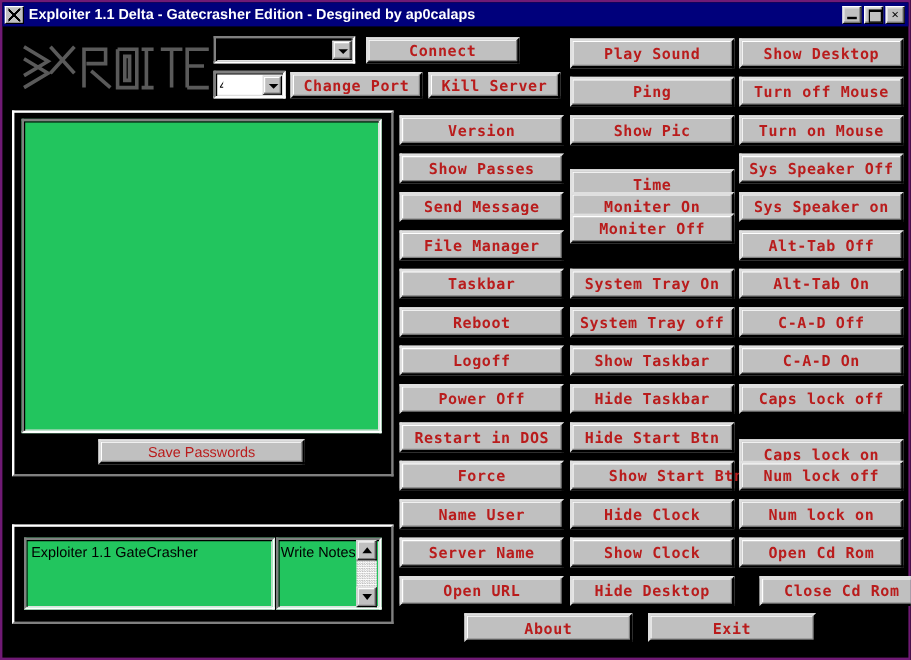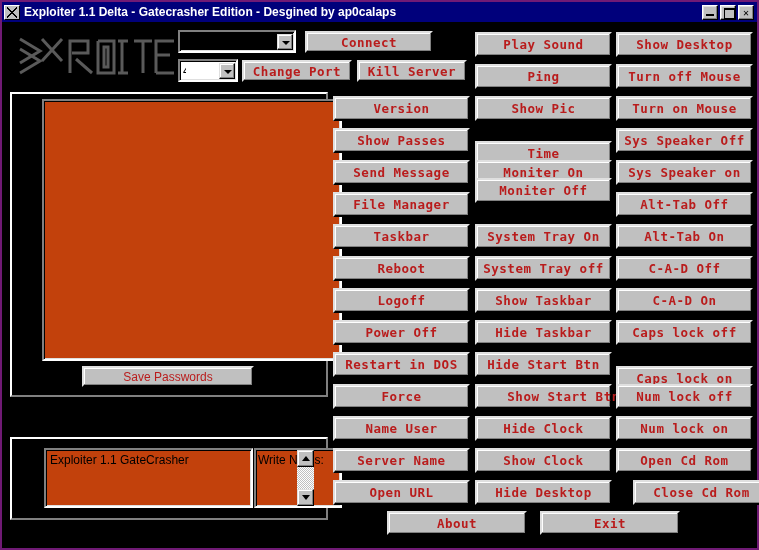--- a/index.html
+++ b/index.html
@@ -95,24 +95,23 @@
     border-left:4px solid transparent; border-right:4px solid transparent;
     border-top:4px solid #000;
   }
 
   
   .outerpanel{
     position:absolute; background:#000;
     border:2px solid; border-color:#fff #808080 #808080 #fff;
   }
   .sunken{
-    position:absolute; background:#c2410c;
+    position:absolute; background:#22c55e;
     border:2px solid; border-color:#808080 #fff #fff #808080;
     box-shadow: inset 1px 1px 0 #000, inset -1px -1px 0 #dfdfdf;
-    margin-left: 24px;
   }
   .txtfield{
     font-family:"Liberation Sans", sans-serif; font-size:12px; color:#000;
     padding:3px 4px; overflow:hidden;
   }
 
   
   .vscroll{
     position:absolute; width:17px; background:
       repeating-conic-gradient(#c0c0c0 0% 25%, #fff 0% 50%) 0 0 / 2px 2px;

